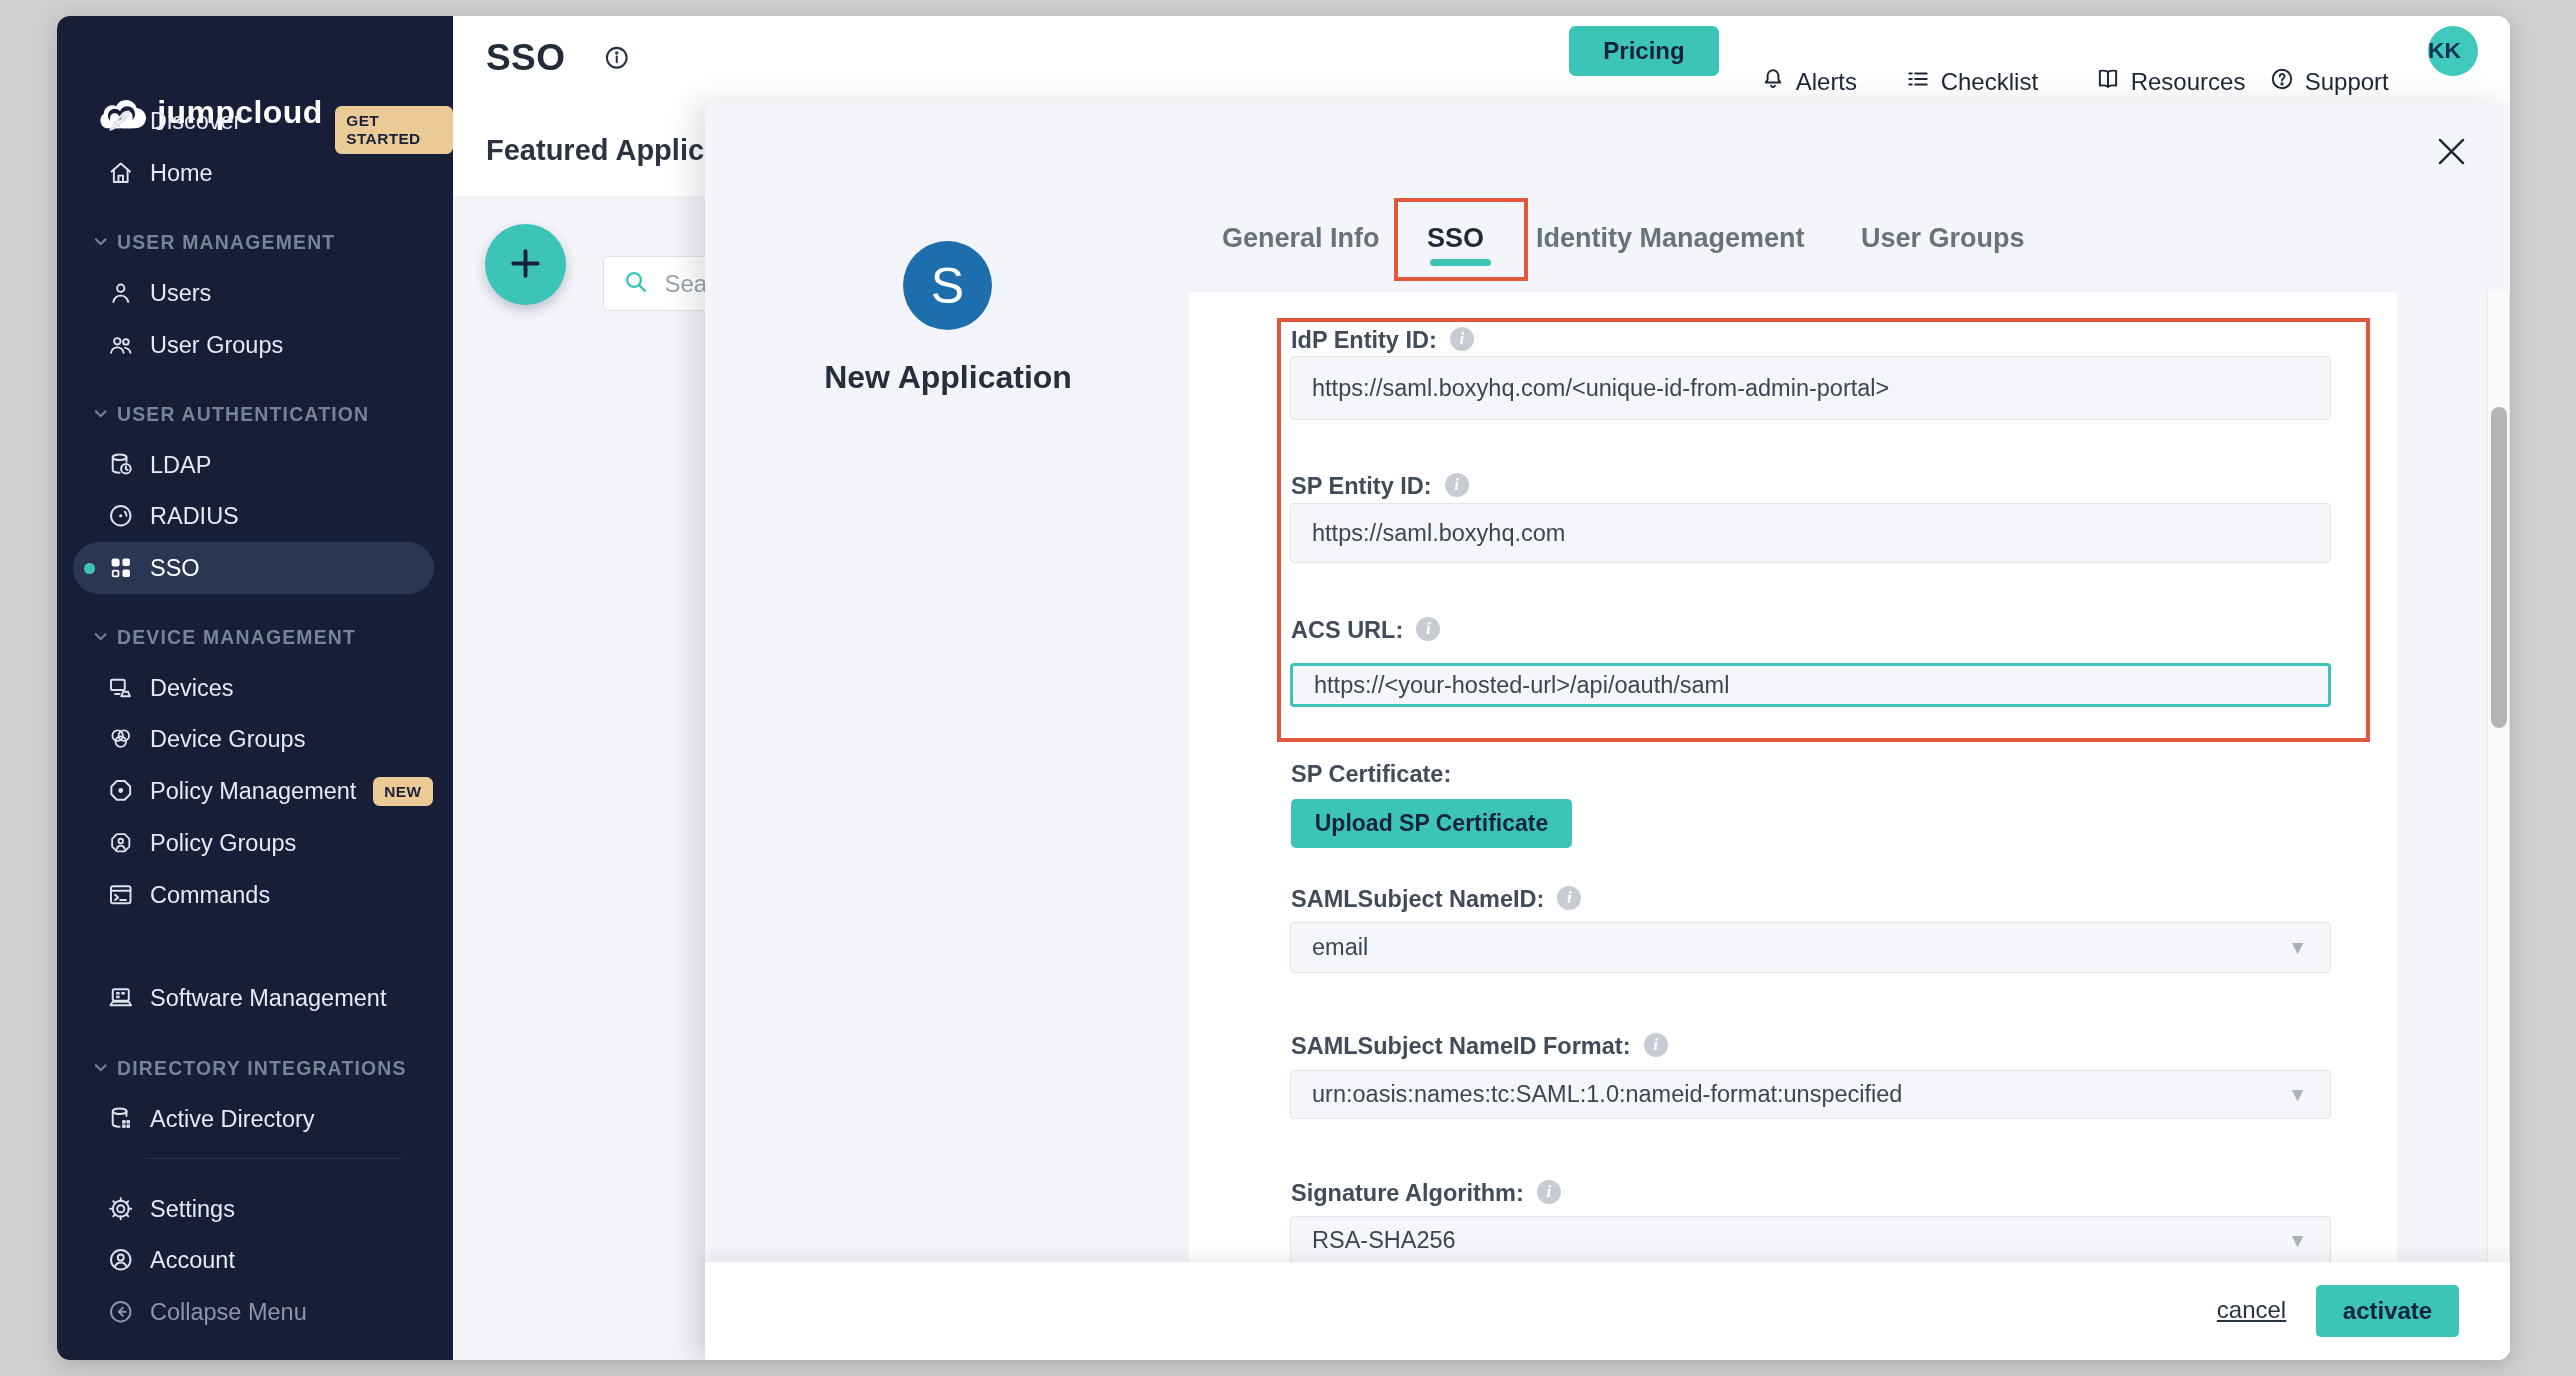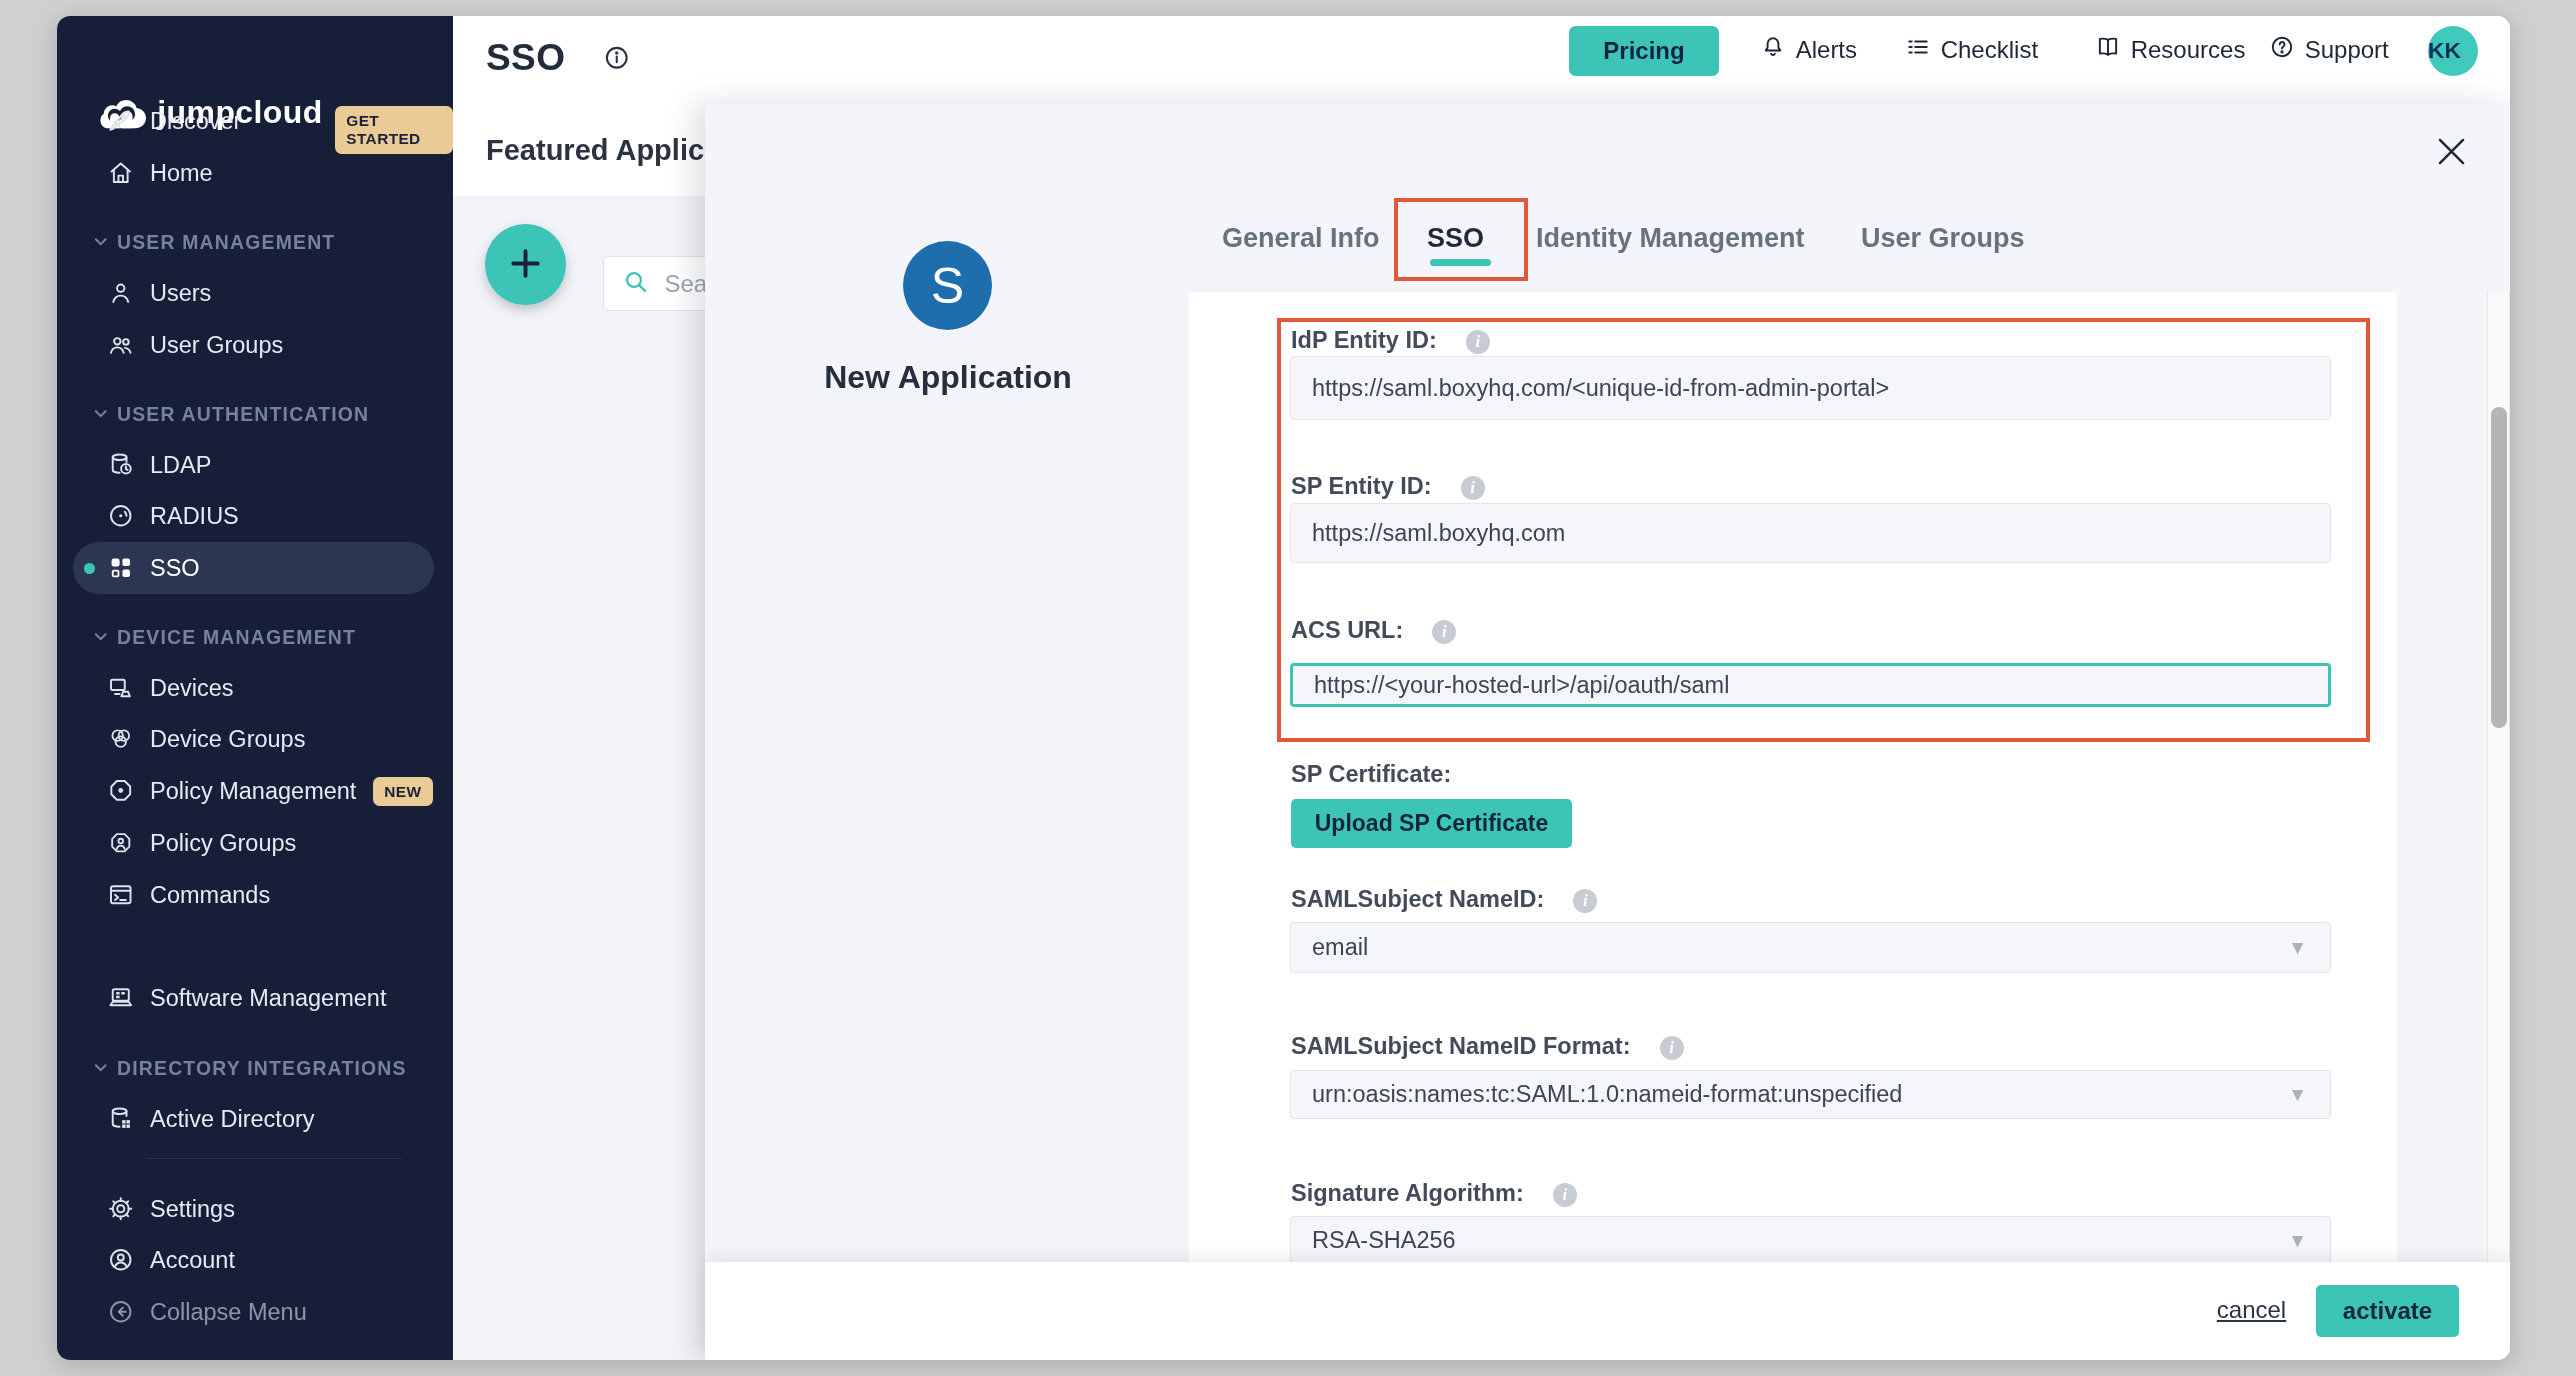--- a/index.html
+++ b/index.html
@@ -21,21 +21,21 @@
   .sec-label{position:absolute;left:60px;color:#78839b;font-size:19.4px;font-weight:bold;letter-spacing:1.2px;}
   .badge{position:absolute;background:#eacb96;color:#1a2138;font-size:15.4px;font-weight:bold;letter-spacing:0.4px;border-radius:6.5px;padding:5.7px 11.3px;}
   .side-divider{left:89px;width:256px;height:0;border-top:1.6px solid #2a3147;}
   .side-scroll{left:442px;top:97px;width:7.3px;height:898px;background:#e9ecf0;border-radius:4px;opacity:.92;}
   .nav-label.dim{color:#8d96a9;}
 
   
   .topbar{left:396px;top:0;width:2057px;height:87px;background:#ffffff;border-bottom:0.8px solid #eef0f4;}
   .page-title{left:33px;top:21px;color:#222c3a;font-size:37px;font-weight:bold;letter-spacing:0.4px;}
   .title-info{left:150px;top:28px;}
-  .act{display:flex;align-items:center;gap:9.7px;color:#1d2737;font-size:24px;font-weight:500;}
+  .act{display:flex;align-items:center;gap:9.7px;color:#1d2737;font-size:24px;font-weight:500;margin-top:32px;}
   .pricing-btn{left:1116px;top:9.7px;width:150px;height:50px;background:#3cc4b7;border-radius:6.5px;display:flex;align-items:center;justify-content:center;color:#13233f;font-size:24px;font-weight:600;}
   .avatar{left:1975px;top:9.7px;width:50px;height:50px;border-radius:50%;background:#3fc8bc;display:flex;align-items:center;justify-content:flex-start;color:#0f2f55;font-size:22.7px;font-weight:bold;}
 
   
   .featured-bar{left:396px;top:87px;width:2057px;height:93px;background:#ffffff;border-bottom:0.8px solid #e3e6ec;}
   .featured-title{left:33px;top:31px;color:#2a3342;font-size:29px;font-weight:bold;}
   .main-area{left:396px;top:180px;width:2057px;height:1164px;background:#f3f4f8;}
   .add-btn{left:32px;top:28px;width:81px;height:81px;border-radius:50%;background:#3cc4b7;display:flex;align-items:center;justify-content:center;box-shadow:0 4.9px 11.3px rgba(20,40,60,.25);}
   .search-box{left:150px;top:60px;width:340px;height:55px;background:#ffffff;border:1.6px solid #dfe3e6;border-radius:4.9px;display:flex;align-items:center;gap:13px;padding:0 0 0 18px;box-sizing:border-box;}
   .search-box input{border:none;outline:none;font-size:24px;color:#6b7580;font-family:"Liberation Sans",sans-serif;width:243px;background:transparent;}
@@ -48,21 +48,21 @@
   .app-name{left:49px;top:256px;width:388px;text-align:center;color:#252f3e;font-size:32px;font-weight:bold;}
 
   .tab{color:#68727d;font-size:27px;font-weight:bold;}
   .tab.active{color:#1f2a39;}
   .tab-underline{left:725px;top:156px;width:61px;height:7.3px;background:#3cc4b7;border-radius:4px;}
   .tab-annotation{left:689px;top:95px;width:134px;height:83px;border:4px solid #e1573b;box-sizing:border-box;}
 
   .panel{left:484px;top:189px;width:1208px;height:1068px;background:#ffffff;border-radius:3.2px;}
   .group-annotation{left:572px;top:215px;width:1093px;height:424px;border:4px solid #e1573b;box-sizing:border-box;}
 
-  .field-label{display:flex;align-items:flex-end;gap:29px;color:#414b5a;font-size:23.5px;font-weight:bold;}
+  .field-label{display:flex;align-items:flex-start;gap:13px;color:#414b5a;font-size:23.5px;font-weight:bold;}
   .f-input{left:585px;width:1041px;background:#f5f6f9;border:1.6px solid #e0e6e6;border-radius:4px;box-sizing:border-box;color:#3b4555;font-size:23.5px;padding:0 21px;font-family:"Liberation Sans",sans-serif;outline:none;}
   .f-select{left:585px;width:1041px;background:#f5f6f9;border:1.6px solid #e0e6e6;border-radius:4px;box-sizing:border-box;display:flex;align-items:center;color:#3b4555;font-size:23.5px;padding:0 21px;}
   .caret{position:absolute;right:22.7px;color:#aab1bb;font-size:19.4px;}
   .teal-btn{background:#3cc4b7;border-radius:4.9px;display:flex;align-items:center;justify-content:center;color:#14243f;font-weight:bold;}
 
   .m-scroll-track{left:1782px;top:189px;width:22.7px;height:970px;background:#fafafa;border-left:0.8px solid #e8e8e8;border-right:0.8px solid #e8e8e8;box-sizing:border-box;}
   .m-scroll-thumb{left:1786px;top:304px;width:16px;height:321px;background:#b5b5b5;border-radius:8px;}
 
   .m-footer{left:0;top:1159px;width:1805px;height:98px;background:#ffffff;box-shadow:0 -6.5px 14.6px rgba(20,30,50,.07);}
   .cancel-link{left:1498px;top:34px;width:97px;text-align:center;color:#2a3342;font-size:24px;text-decoration:underline;}

